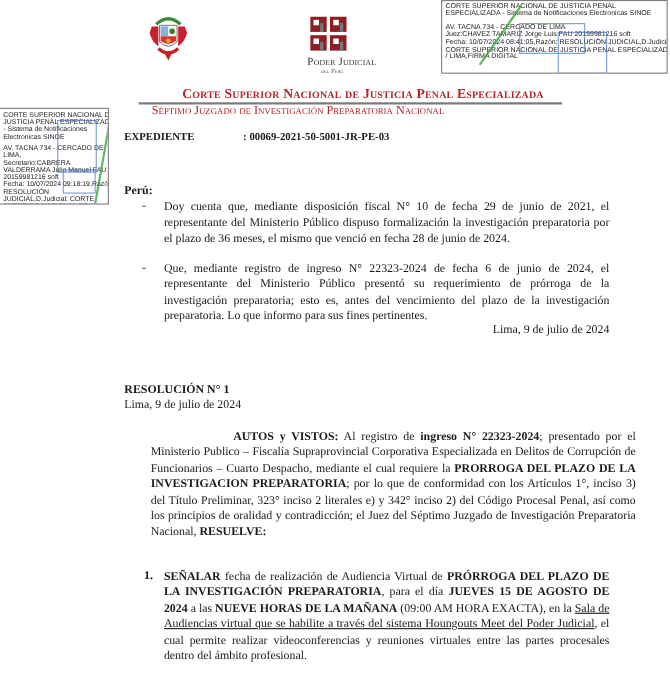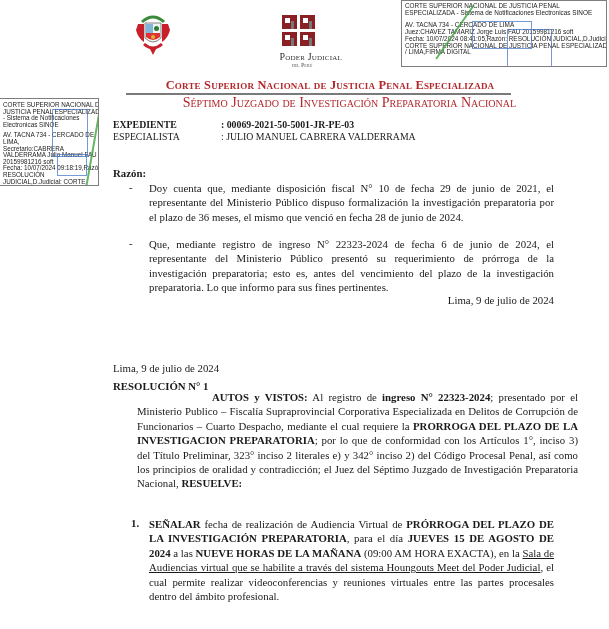--- a/index.html
+++ b/index.html
@@ -18,35 +18,35 @@
   #stamp-top { left: 401px; top: 0; width: 206px; height: 67px; font-size: 6.4px; padding: 2px 3px; }
   #stamp-left { left: -4px; top: 98px; width: 103px; height: 88px; font-size: 6.3px; padding: 3px 2px 2px 6px; }
 
   .coat { position: absolute; left: 134px; top: 12px; width: 38px; height: 44px; }
   .pj-logo { position: absolute; left: 282px; top: 15px; width: 34px; height: 32px; }
   .pj-name { position: absolute; left: 262px; top: 51px; width: 80px; text-align: right; font-size: 10px; font-variant: small-caps; color: #333; letter-spacing: .2px; }
   .pj-sub { position: absolute; left: 262px; top: 62px; width: 80px; text-align: center; font-size: 6px; font-variant: small-caps; color: #555; }
 
   .court-title { position: absolute; left: 150px; top: 78px; width: 360px; text-align: center; font-size: 12.4px; font-weight: bold; font-variant: small-caps; color: #b3262a; letter-spacing: .2px; }
   .court-rule { position: absolute; left: 126px; top: 93px; width: 385px; height: 1.5px; background: #7a7a7a; }
-  .court-sub { position: absolute; left: 156px; top: 95px; width: 360px; text-align: right; font-size: 14px; font-variant: small-caps; color: #b3262a; }
+  .court-sub { position: absolute; left: 138px; top: 95px; width: 360px; text-align: left; font-size: 11px; font-variant: small-caps; color: #b3262a; }
 
   .meta { position: absolute; left: 113px; top: 119px; font-size: 9.8px; line-height: 12.2px; }
   .meta .row { display: flex; }
   .meta .k { width: 108px; }
   .meta .b { font-weight: bold; align-items: flex-end; }
 
   .text { position: absolute; font-size: 10.8px; line-height: 14.4px; text-align: justify; }
   .razon-h { left: 113px; top: 166px; font-weight: bold; }
   .bullet { position: absolute; left: 129px; font-size: 10.8px; }
   .p1 { left: 149px; top: 181px; width: 405px; }
   .p2 { left: 149px; top: 237px; width: 405px; }
   .date-r { left: 300px; top: 293px; width: 254px; text-align: right; }
 
-  .res-h { left: 113px; top: 347px; font-weight: bold; margin-top: 32px; }
+  .res-h { left: 113px; top: 347px; font-weight: bold; }
   .res-date { left: 113px; top: 361px; }
   .autos { left: 113px; top: 390px; width: 441px; margin-left: 24px; }
   .autos .ind { display: inline-block; width: 75px; }
   .item-num { position: absolute; left: 131px; top: 517px; font-size: 10.8px; font-weight: bold; }
   .item { left: 149px; top: 517px; width: 405px; }
   .u { text-decoration: underline; margin-top: 20px; }
   .bd { font-weight: bold; }
 </style>
 </head>
 <body>
@@ -118,27 +118,23 @@
 
 <div class="court-title">Corte Superior Nacional de Justicia Penal Especializada</div>
 <div class="court-rule"></div>
 <div class="court-sub">Séptimo Juzgado de Investigación Preparatoria Nacional</div>
 
 <div class="meta">
   <div class="row b">
     <span class="k">EXPEDIENTE</span>
     <span>: 00069-2021-50-5001-JR-PE-03</span>
   </div>
-  <div class="row">
-    <span class="k">ESPECIALISTA</span>
-    <span>: JULIO MANUEL CABRERA VALDERRAMA</span>
-  </div>
 </div>
 
-<div class="text razon-h">Razón:</div>
+<div class="text razon-h">Perú:</div>
 <span class="bullet" style="top:181px">-</span>
 <div class="text p1">Doy cuenta que, mediante disposición fiscal N° 10 de fecha 29 de junio de 2021, el representante del Ministerio Público dispuso formalización la investigación preparatoria por el plazo de 36 meses, el mismo que venció en fecha 28 de junio de 2024.</div>
 <span class="bullet" style="top:237px">-</span>
 <div class="text p2">Que, mediante registro de ingreso N° 22323-2024 de fecha 6 de junio de 2024, el representante del Ministerio Público presentó su requerimiento de prórroga de la investigación preparatoria; esto es, antes del vencimiento del plazo de la investigación preparatoria. Lo que informo para sus fines pertinentes.</div>
 <div class="text date-r">Lima, 9 de julio de 2024</div>
 
 <div class="text res-h">RESOLUCIÓN N° 1</div>
 <div class="text res-date">Lima, 9 de julio de 2024</div>
 
 <div class="text autos"><span class="ind"></span><span class="bd">AUTOS y VISTOS:</span><span> Al registro de </span><span class="bd">ingreso N° 22323-2024</span><span>; presentado por el Ministerio Publico – Fiscalía Supraprovincial Corporativa Especializada en Delitos de Corrupción de Funcionarios – Cuarto Despacho, mediante el cual requiere la </span><span class="bd">PRORROGA DEL PLAZO DE LA INVESTIGACION PREPARATORIA</span><span>; por lo que de conformidad con los Artículos 1°, inciso 3) del Título Preliminar, 323° inciso 2 literales e) y 342° inciso 2) del Código Procesal Penal, así como los principios de oralidad y contradicción; el Juez del Séptimo Juzgado de Investigación Preparatoria Nacional, </span><span class="bd">RESUELVE:</span></div>

